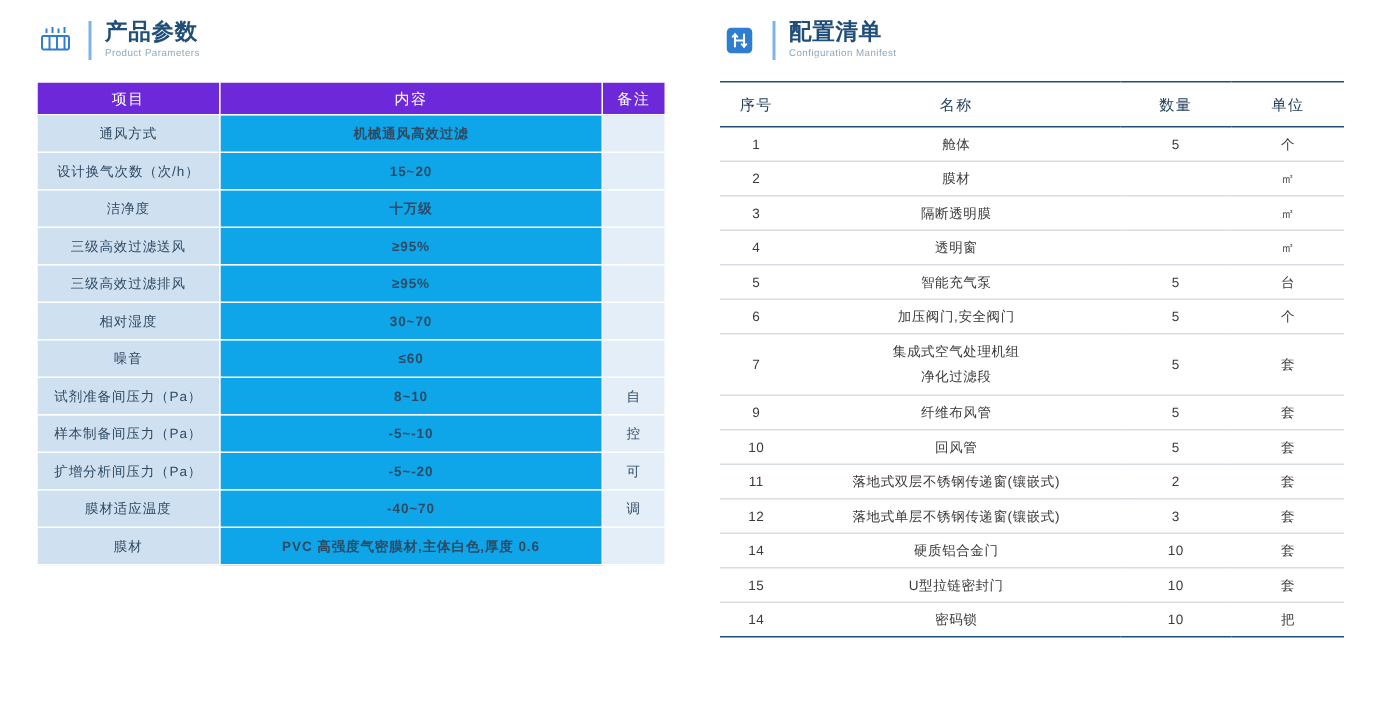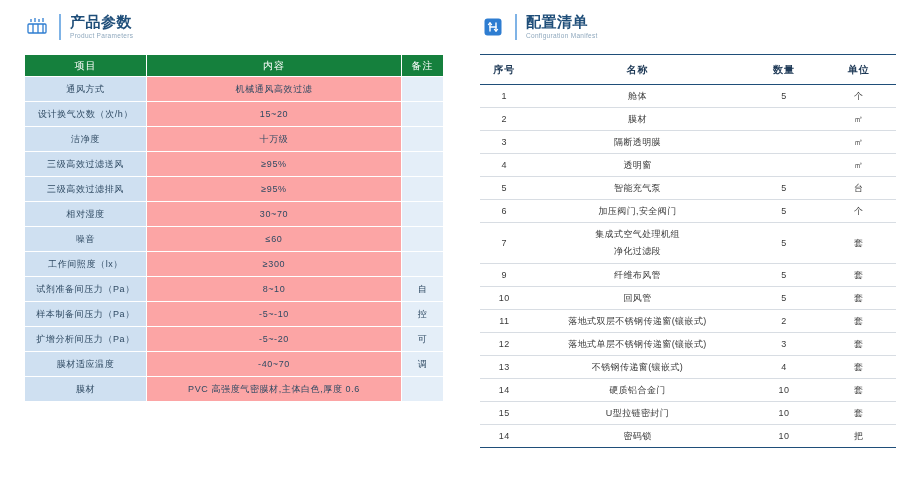--- a/index.html
+++ b/index.html
@@ -80,21 +80,21 @@
 
   
   table {
     border-collapse: collapse;
     width: 100%;
   }
   .tbl-left {
     font-size: 9px;
   }
   .tbl-left th {
-    background: #15803d;
+    background: #6d28d9;
     color: #ffffff;
     font-size: 10px;
     font-weight: normal;
     height: 22px;
     border: 1px solid #ffffff;
     letter-spacing: 1px;
   }
   .tbl-left td {
     height: 25px;
     border: 1px solid #ffffff;
@@ -102,21 +102,22 @@
     color: #2f4a63;
     font-size: 9px;
     letter-spacing: .6px;
     margin-top: 28px;
   }
   .tbl-left td.c-item {
     width: 122px;
     background: #cfe0f1;
   }
   .tbl-left td.c-val {
-    background: #fca5a5;
+    background: #0ea5e9;
+    font-weight: bold;
   }
   .tbl-left td.c-note {
     width: 42px;
     background: #e4eef8;
     font-size: 9px;
     line-height: 15px;
   }
   .tbl-left td.c-note-empty {
     width: 42px;
     background: #e4eef8;
@@ -125,21 +126,21 @@
   .th-note { width: 42px; }
 
   
   .tbl-right {
     font-size: 9px;
     border-top: 1.5px solid #1f4e79;
     border-bottom: 1.5px solid #1f4e79;
   }
   .tbl-right th {
     font-size: 10px;
-    font-weight: bold;
+    font-weight: normal;
     color: #1f3a57;
     height: 30px;
     border-bottom: 1px solid #1f4e79;
     letter-spacing: 1px;
   }
   .tbl-right td {
     height: 23px;
     text-align: center;
     color: #3a3a3a;
     font-size: 9px;
@@ -220,25 +221,20 @@
           <td class="c-item">相对湿度</td>
           <td class="c-val">30~70</td>
           <td class="c-note-empty"></td>
         </tr>
         <tr>
           <td class="c-item">噪音</td>
           <td class="c-val">≤60</td>
           <td class="c-note-empty"></td>
         </tr>
         <tr>
-          <td class="c-item">工作间照度（lx）</td>
-          <td class="c-val">≥300</td>
-          <td class="c-note-empty"></td>
-        </tr>
-        <tr>
           <td class="c-item">试剂准备间压力（Pa）</td>
           <td class="c-val">8~10</td>
           <td class="c-note">自</td>
         </tr>
         <tr>
           <td class="c-item">样本制备间压力（Pa）</td>
           <td class="c-val">-5~-10</td>
           <td class="c-note">控</td>
         </tr>
         <tr>
@@ -352,26 +348,20 @@
           <td>2</td>
           <td>套</td>
         </tr>
         <tr>
           <td>12</td>
           <td>落地式单层不锈钢传递窗(镶嵌式)</td>
           <td>3</td>
           <td>套</td>
         </tr>
         <tr>
-          <td>13</td>
-          <td>不锈钢传递窗(镶嵌式)</td>
-          <td>4</td>
-          <td>套</td>
-        </tr>
-        <tr>
           <td>14</td>
           <td>硬质铝合金门</td>
           <td>10</td>
           <td>套</td>
         </tr>
         <tr>
           <td>15</td>
           <td>U型拉链密封门</td>
           <td>10</td>
           <td>套</td>

